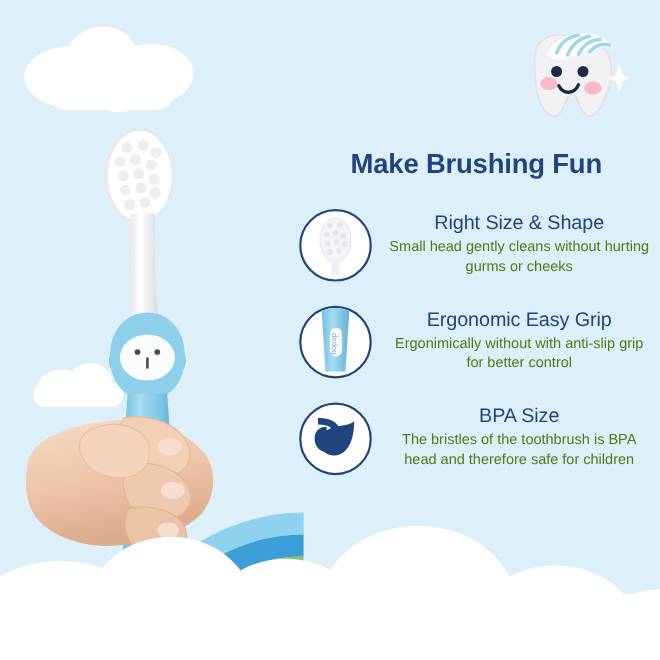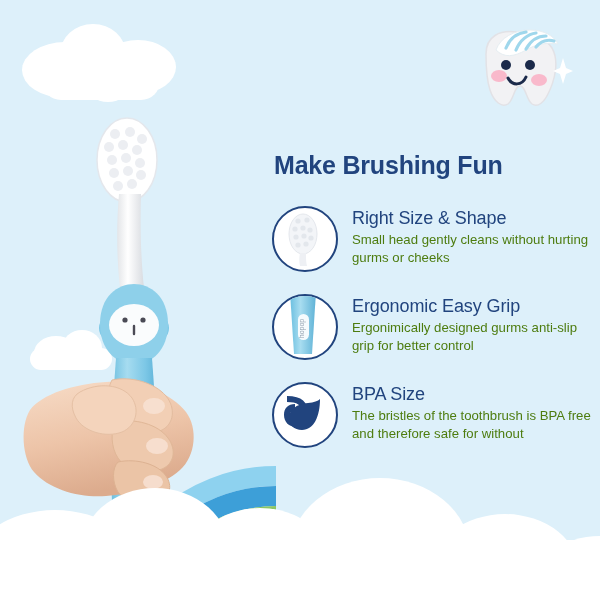--- a/index.html
+++ b/index.html
@@ -34,21 +34,21 @@
   
   .rainbow{position:absolute;left:96px;top:356px;width:300px;height:300px;}
 
   
   .mascot{position:absolute;left:466px;top:24px;width:108px;height:96px;}
 
   
   .product{position:absolute;left:20px;top:110px;width:230px;height:420px;}
 
   
-  .content{position:absolute;left:272px;top:152px;width:320px;}
+  .content{position:absolute;left:272px;top:136px;width:320px;text-align:center;}
   .headline{
     font-size:25px;font-weight:bold;color:#21447e;letter-spacing:-0.2px;
     margin:0 0 26px 2px;line-height:1.1;
   }
   .feature{position:relative;display:flex;align-items:flex-start;margin-bottom:22px;}
   .badge{
     flex:0 0 auto;width:62px;height:62px;border-radius:50%;
     background:#ffffff;border:2px solid #21447e;
     position:relative;overflow:hidden;margin-right:14px;
   }
@@ -250,34 +250,34 @@
               <stop offset="100%" stop-color="#5fb2d6"></stop>
             </linearGradient>
           </defs>
           <path d="M16 -4 L42 -4 L38 58 L20 58 Z" fill="url(#gripGrad)"></path>
           <rect x="24" y="18" width="11" height="26" rx="5.5" fill="#fbfdfe" opacity="0.95"></rect>
           <text x="29.5" y="32.5" font-family="Liberation Sans, sans-serif" font-size="7" fill="#93a2b0" text-anchor="middle" transform="rotate(-90 29.5 32.5)">hopop</text>
         </svg>
       </div>
       <div class="ftext">
         <p class="ftitle">Ergonomic Easy Grip</p>
-        <p class="fdesc">Ergonimically designed gurms anti-slip grip for better control</p>
+        <p class="fdesc">Ergonimically without with anti-slip grip for better control</p>
       </div>
     </div>
 
     <div class="feature">
       <div class="badge">
         <svg width="58" height="58" viewBox="0 0 58 58">
           <path d="M13 12 C28 12 34 18 34 30 C34 38 29 43 22 43 C15 43 10 38 10 31
                    C10 24 14 20 21 20 L21 27 C17 27 16 29 16 31 C16 34 18 36 22 36
                    C26 36 28 33 28 29 C28 21 23 18 13 18 Z" fill="#21447e"></path>
           <path d="M46 15 C46 32 40 46 28 46 C20 46 15 41 15 34
                    C15 26 22 20 34 19 C40 18.5 44 17 46 15 Z" fill="#21447e"></path>
         </svg>
       </div>
       <div class="ftext">
         <p class="ftitle">BPA Size</p>
-        <p class="fdesc">The bristles of the toothbrush is BPA free and therefore safe for without</p>
+        <p class="fdesc">The bristles of the toothbrush is BPA head and therefore safe for children</p>
       </div>
     </div>
 
   </div>
 </div>
 
 </body></html>

